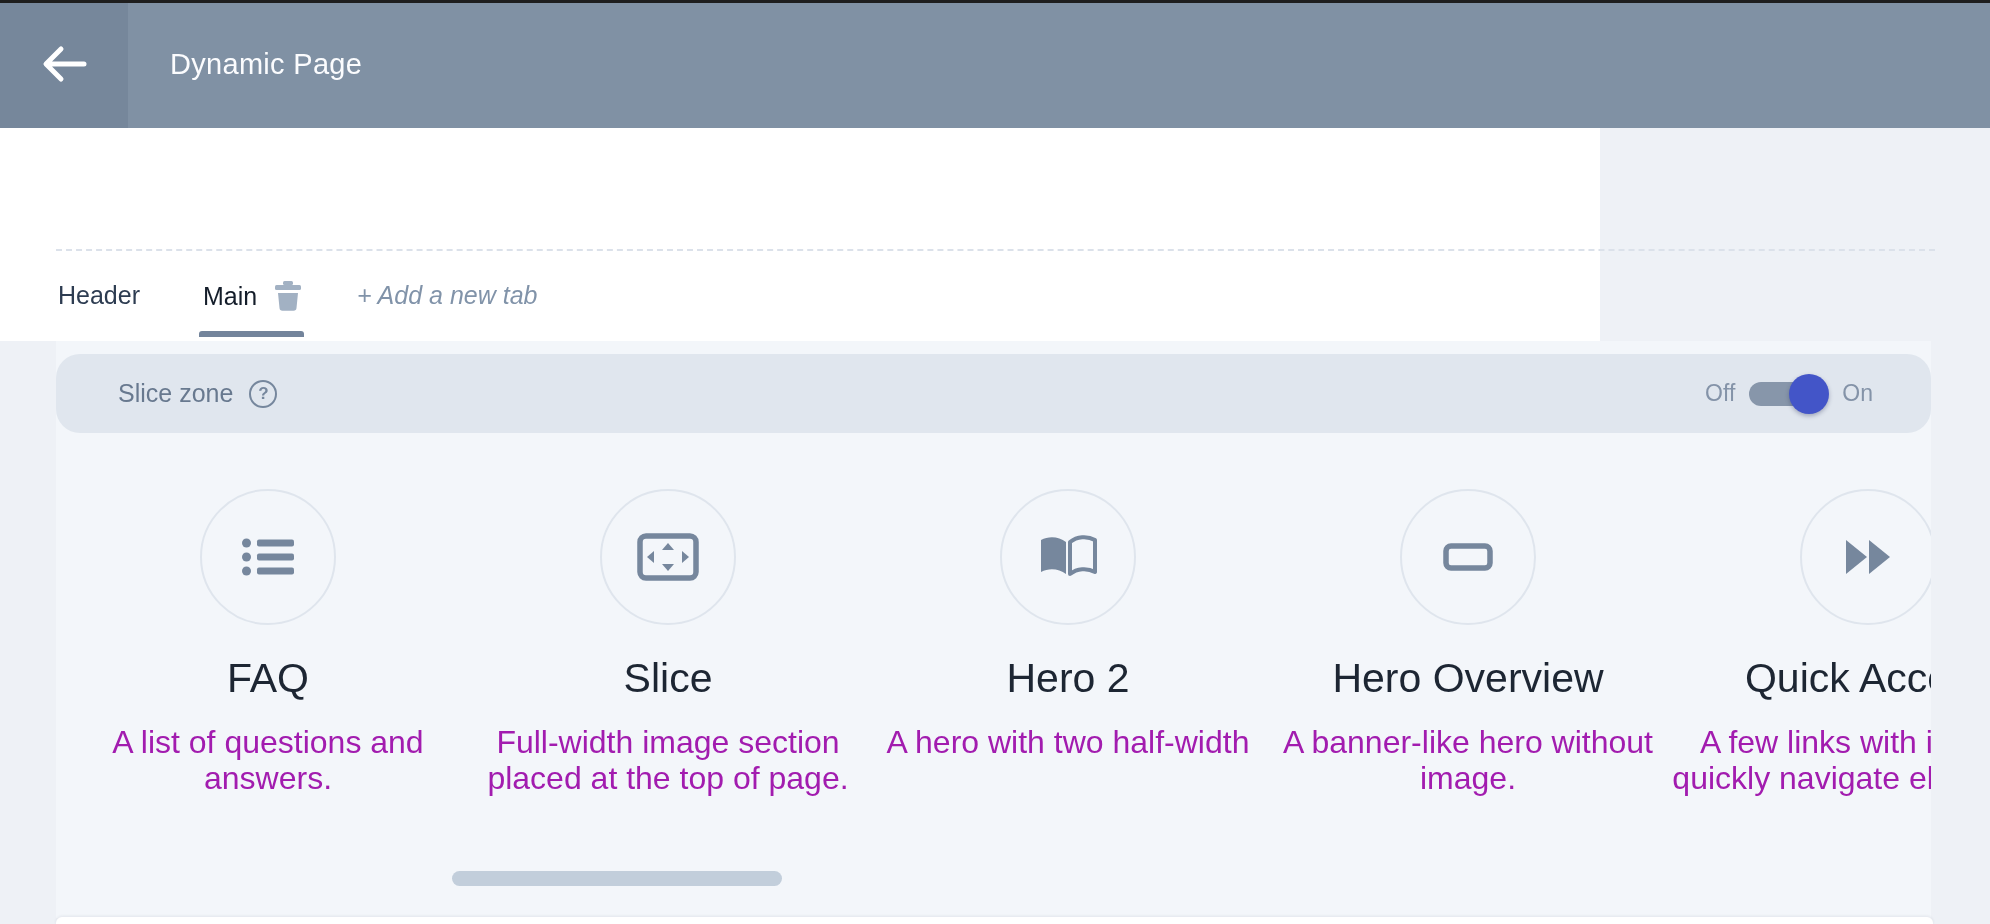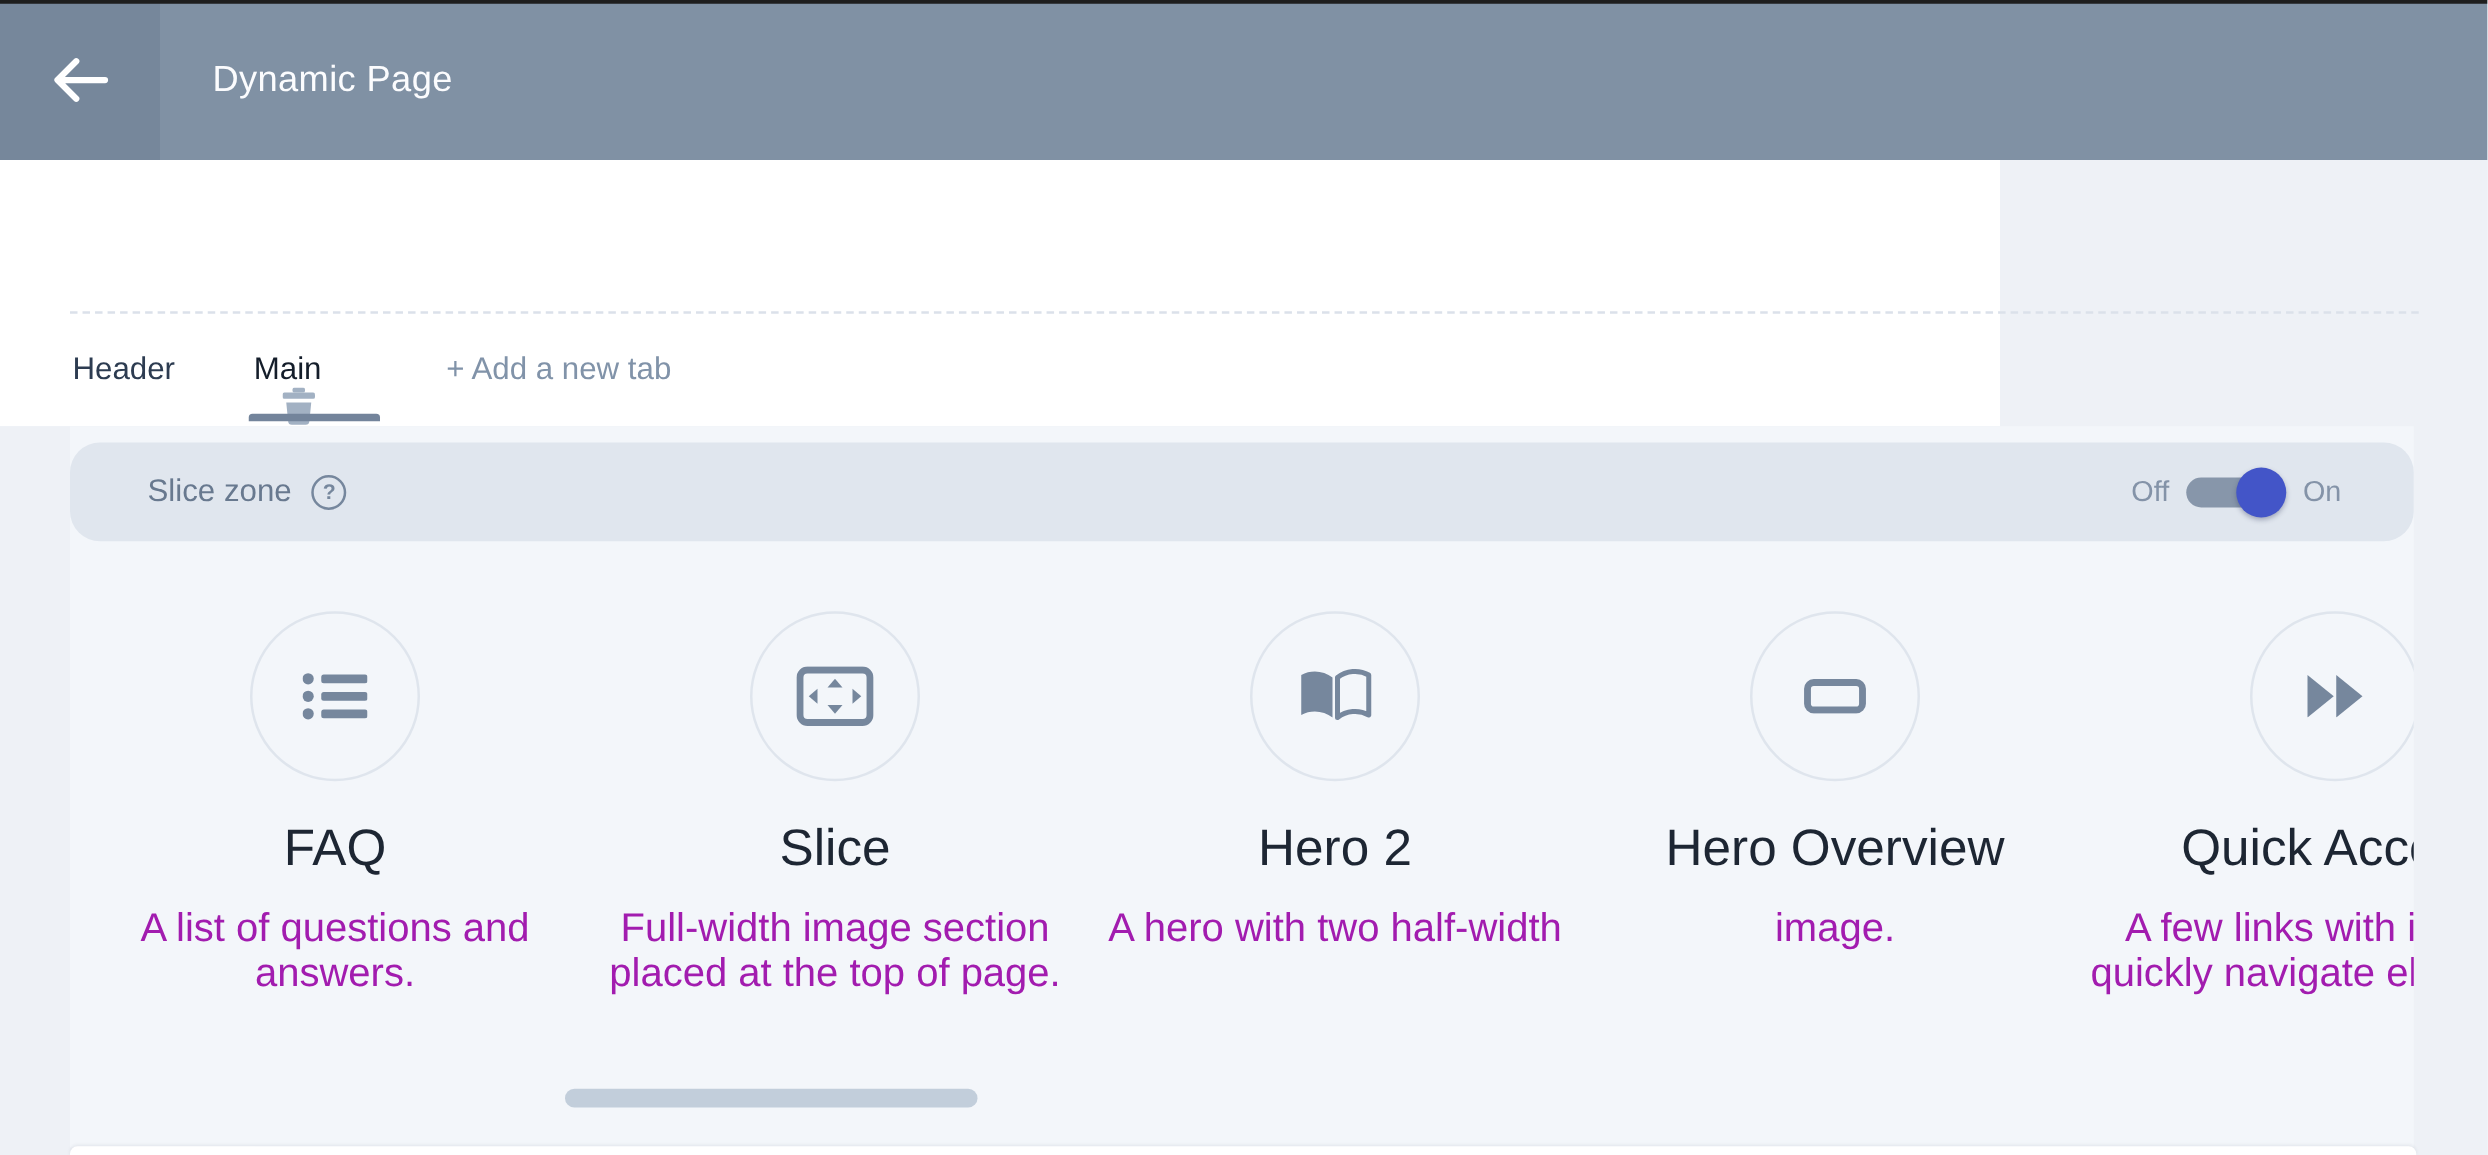--- a/index.html
+++ b/index.html
@@ -11,23 +11,23 @@
   
   .appbar { position:absolute; left:0; top:0; width:1990px; height:128px; background:#8091a4; }
   .backbox { position:absolute; left:0; top:0; width:128px; height:128px; background:#76879b; display:flex; align-items:center; justify-content:center; cursor:pointer; }
   .apptitle { position:absolute; left:170px; top:0; height:128px; line-height:128px; font-size:29px; font-weight:400; color:#fbfcfe; letter-spacing:0.3px; }
 
   
   .white-sec { position:absolute; left:0; top:128px; width:1600px; height:213px; background:#ffffff; }
   .dashed { position:absolute; left:56px; top:121px; width:1879px; border-top:2px dashed #dbe1ea; }
   .tab { position:absolute; top:153px; font-size:25px; color:#2d3c51; cursor:pointer; white-space:nowrap; }
   .tab-header { left:58px; }
-  .tab-main { left:203px; color:#141d2a; font-weight:500; display:flex; align-items:center;flex-direction:column; }
+  .tab-main { left:203px; color:#141d2a; font-weight:500; display:flex; align-items:center; }
   .trash { margin-left:18px; display:inline-flex; }
-  .addtab { position:absolute; left:357px; top:153px; font-size:25px; color:#8193a9; cursor:pointer; white-space:nowrap; }
+  .addtab { position:absolute; left:357px; top:153px; font-size:25px; color:#8193a9; cursor:pointer; white-space:nowrap;font-style:italic; }
   .underline { position:absolute; left:199px; top:203px; width:105px; height:6px; background:#73849b; border-radius:3px 3px 0 0; }
 
   
   .lower { position:absolute; left:0; top:341px; width:1990px; height:583px; background:#eef1f6; }
   .container { position:absolute; left:56px; top:0; width:1875px; height:577px; background:#f3f6fa; }
 
   
   .slicebar { position:absolute; left:0; top:13px; width:1875px; height:79px; background:#e0e6ee; display:flex; align-items:center;border-radius:24px; }
   .slicelabel { margin-left:62px; font-size:25px; color:#68798f; }
   .helpcirc { margin-left:16px; width:28px; height:28px; border:2px solid #76879d; border-radius:50%; color:#76879d; font-size:17px; font-weight:700; display:flex; align-items:center; justify-content:center; cursor:pointer; }
@@ -151,20 +151,21 @@
         </div>
 
         <div class="card">
           <div class="circ">
             <svg class="icon" width="50" height="28" viewBox="0 0 50 28">
               <rect x="3" y="3" width="44" height="22" rx="5" fill="none" stroke="#76879d" stroke-width="5.5"></rect>
             </svg>
           </div>
           <div class="cname">Hero Overview</div>
           <div class="cdesc">
+            <div>A banner-like hero without</div>
             <div>image.</div>
           </div>
         </div>
 
         <div class="card">
           <div class="circ">
             <svg class="icon" width="46" height="34" viewBox="0 0 46 34">
               <polygon points="1,0 22,17 1,34" fill="#76879d"></polygon>
               <polygon points="24,0 45,17 24,34" fill="#76879d"></polygon>
             </svg>

